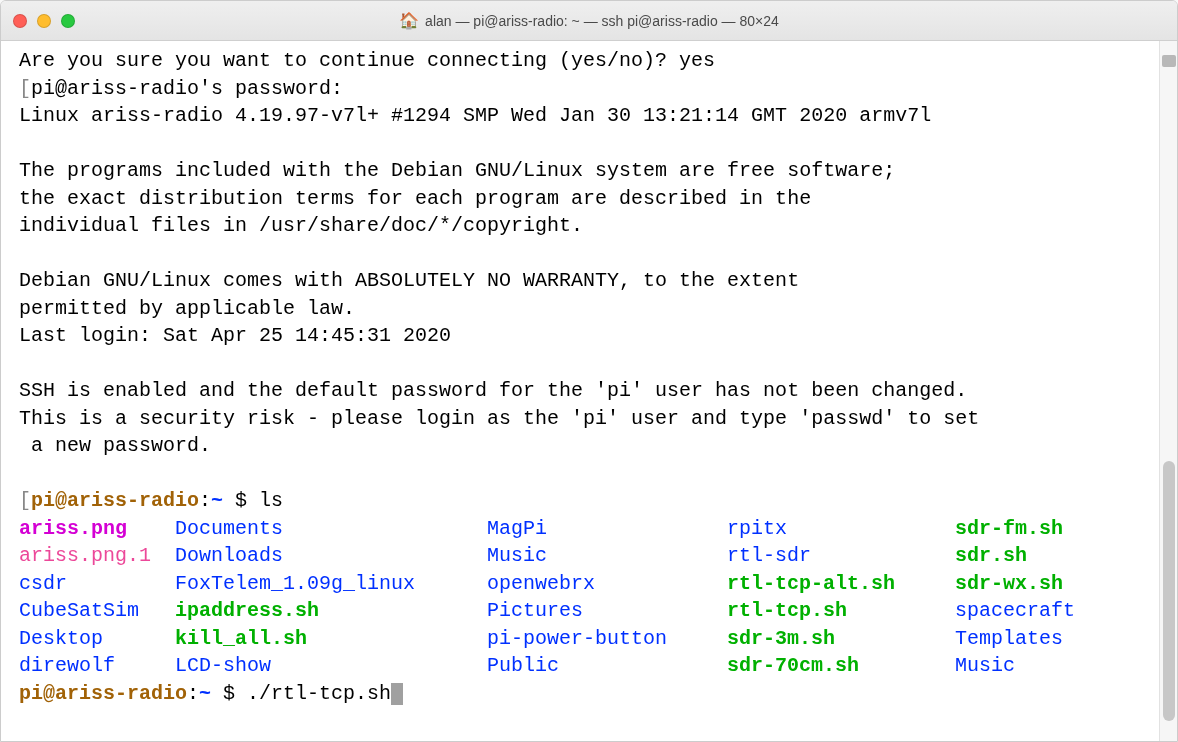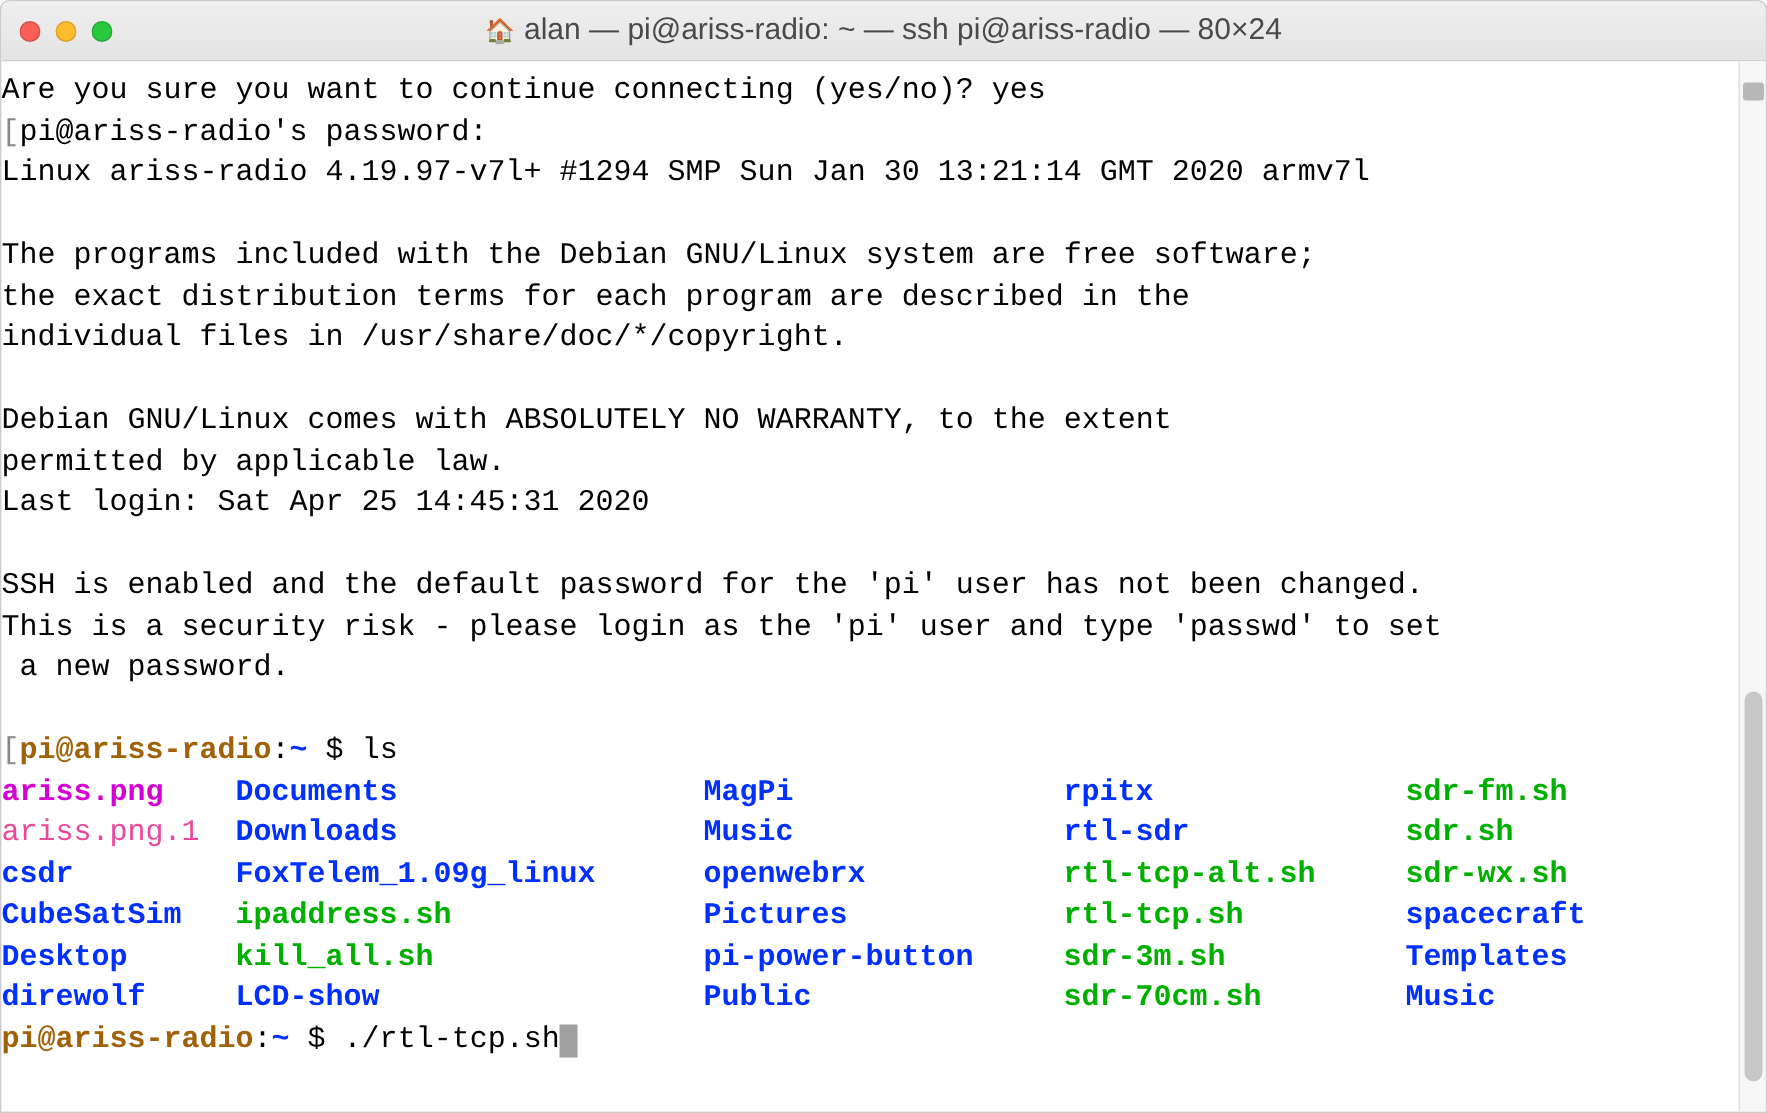--- a/index.html
+++ b/index.html
@@ -47,37 +47,37 @@
   .title-wrap {
     position: absolute;
     left: 0; right: 0;
     display: flex;
     justify-content: center;
     align-items: center;
     gap: 6px;
     pointer-events: none;
   }
   .title-text {
-    font-size: 20px;
+    font-size: 14px;
     color: #4a4a4a;
   }
   .home-icon {
     color: #9a9a9a;
     font-size: 16px;
   }
   .terminal {
     position: absolute;
     top: 40px;
     left: 0; right: 0; bottom: 0;
     background: #ffffff;
     font-family: "Menlo","Consolas","Liberation Mono",monospace;
     font-size: 20px;
     line-height: 27.5px;
     white-space: pre;
-    padding: 6px 8px 6px 0;
+    padding: 6px 8px 6px 18px;
     color: #000;
     overflow: hidden;
   }
   .scrollbar-track {
     position: absolute;
     top: 40px;
     right: 0;
     bottom: 0;
     width: 18px;
     background: #f6f6f6;
@@ -92,21 +92,21 @@
   }
   .scroll-marker {
     position: absolute;
     left: 2px;
     width: 14px;
     height: 12px;
     background: #b8b8b8;
     border-radius: 2px;
   }
   .c-green  { color: #00b000; font-weight: bold; }
-  .c-blue   { color: #0030ff; font-weight: bold; }
+  .c-blue   { color: #0030ff; font-weight: normal; }
   .c-magenta{ color: #d400d4; font-weight: bold; }
   .c-plain  { color: #ec4899; }
   .prompt-user { color: #a16207; font-weight: bold; }
   .prompt-path { color: #0030ff; font-weight: bold; }
   .cursor-block {
     display: inline-block;
     width: 12px;
     height: 22px;
     background: #a0a0a0;
     vertical-align: text-bottom;
@@ -132,21 +132,21 @@
       <div class="traffic-light tl-max"></div>
     </div>
     <div class="title-wrap">
       <span class="home-icon">🏠</span>
       <span class="title-text">alan — pi@ariss-radio: ~ — ssh pi@ariss-radio — 80×24</span>
     </div>
   </div>
 
   <div class="terminal"><span>Are you sure you want to continue connecting (yes/no)? yes</span>
 <span class="bracket">[</span><span>pi@ariss-radio's password:</span><span style="float:right;color:#888">]</span>
-<span>Linux ariss-radio 4.19.97-v7l+ #1294 SMP Sun Jan 30 13:21:14 GMT 2020 armv7l</span>
+<span>Linux ariss-radio 4.19.97-v7l+ #1294 SMP Wed Jan 30 13:21:14 GMT 2020 armv7l</span>
 
 <span>The programs included with the Debian GNU/Linux system are free software;</span>
 <span>the exact distribution terms for each program are described in the</span>
 <span>individual files in /usr/share/doc/*/copyright.</span>
 
 <span>Debian GNU/Linux comes with ABSOLUTELY NO WARRANTY, to the extent</span>
 <span>permitted by applicable law.</span>
 <span>Last login: Sat Apr 25 14:45:31 2020</span>
 
 <span>SSH is enabled and the default password for the 'pi' user has not been changed.</span>

